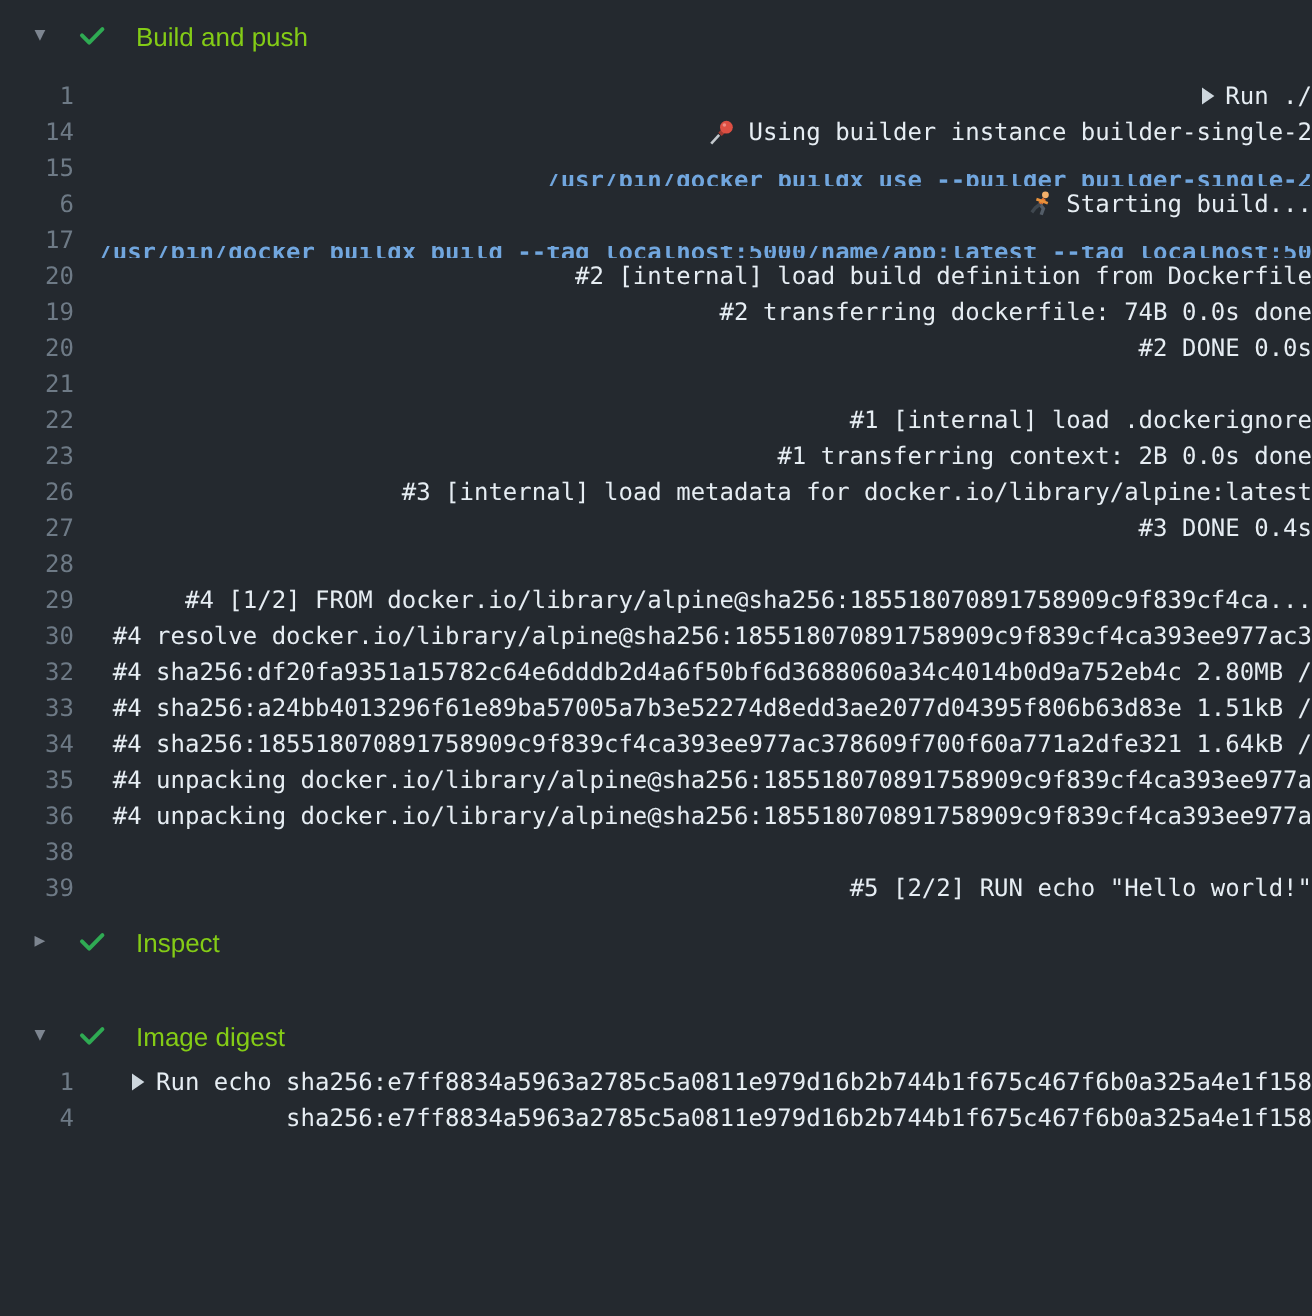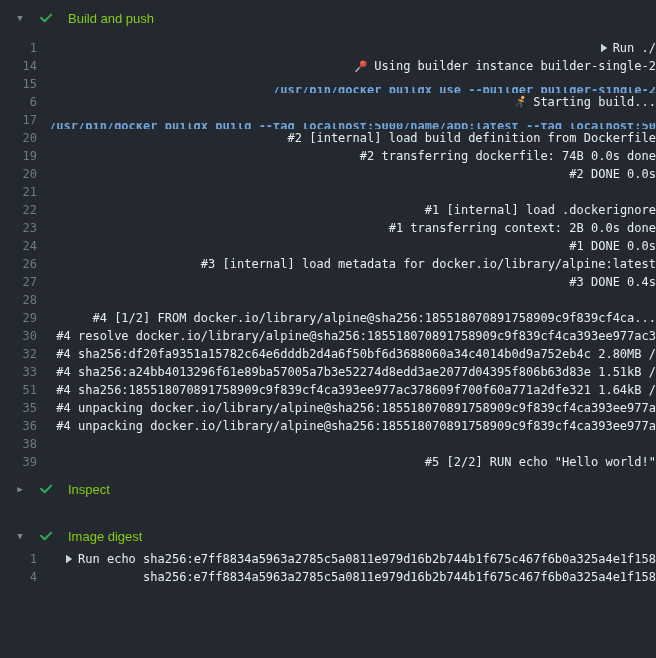--- a/index.html
+++ b/index.html
@@ -64,29 +64,28 @@
                   <path d="M7 7.1 L8.7 9.3 L7.6 12.4" stroke="#535d68" stroke-width="1.7" fill="none"></path>
                   <path d="M7 7.1 L4.7 8.9 L2.9 11.2" stroke="#3f474f" stroke-width="1.7" fill="none"></path>
                 </svg></span>Starting build...</span></div>
           <div class="line"><span class="num">17</span><span class="txt cmd">/usr/bin/docker buildx build --tag localhost:5000/name/app:latest --tag localhost:50</span></div>
           <div class="line"><span class="num">20</span><span class="txt">#2 [internal] load build definition from Dockerfile</span></div>
           <div class="line"><span class="num">19</span><span class="txt">#2 transferring dockerfile: 74B 0.0s done</span></div>
           <div class="line"><span class="num">20</span><span class="txt">#2 DONE 0.0s</span></div>
           <div class="line"><span class="num">21</span><span class="txt"></span></div>
           <div class="line"><span class="num">22</span><span class="txt">#1 [internal] load .dockerignore</span></div>
           <div class="line"><span class="num">23</span><span class="txt">#1 transferring context: 2B 0.0s done</span></div>
-          <div class="line"><span class="num">24</span><span class="txt">#1 DONE 0.0s</span></div>
           <div class="line"><span class="num">26</span><span class="txt">#3 [internal] load metadata for docker.io/library/alpine:latest</span></div>
           <div class="line"><span class="num">27</span><span class="txt">#3 DONE 0.4s</span></div>
           <div class="line"><span class="num">28</span><span class="txt"></span></div>
           <div class="line"><span class="num">29</span><span class="txt">#4 [1/2] FROM docker.io/library/alpine@sha256:185518070891758909c9f839cf4ca...</span></div>
           <div class="line"><span class="num">30</span><span class="txt">#4 resolve docker.io/library/alpine@sha256:185518070891758909c9f839cf4ca393ee977ac3</span></div>
           <div class="line"><span class="num">32</span><span class="txt">#4 sha256:df20fa9351a15782c64e6dddb2d4a6f50bf6d3688060a34c4014b0d9a752eb4c 2.80MB /</span></div>
           <div class="line"><span class="num">33</span><span class="txt">#4 sha256:a24bb4013296f61e89ba57005a7b3e52274d8edd3ae2077d04395f806b63d83e 1.51kB /</span></div>
-          <div class="line"><span class="num">51</span><span class="txt">#4 sha256:185518070891758909c9f839cf4ca393ee977ac378609f700f60a771a2dfe321 1.64kB /</span></div>
+          <div class="line"><span class="num">34</span><span class="txt">#4 sha256:185518070891758909c9f839cf4ca393ee977ac378609f700f60a771a2dfe321 1.64kB /</span></div>
           <div class="line"><span class="num">35</span><span class="txt">#4 unpacking docker.io/library/alpine@sha256:185518070891758909c9f839cf4ca393ee977a</span></div>
           <div class="line"><span class="num">36</span><span class="txt">#4 unpacking docker.io/library/alpine@sha256:185518070891758909c9f839cf4ca393ee977a</span></div>
           <div class="line"><span class="num">38</span><span class="txt"></span></div>
           <div class="line"><span class="num">39</span><span class="txt">#5 [2/2] RUN echo "Hello world!"</span></div>
         </div>
       </div>
       <div class="section section-inspect">
         <div class="hdr">
           <span class="tri">▶</span>
           <span class="chk">

